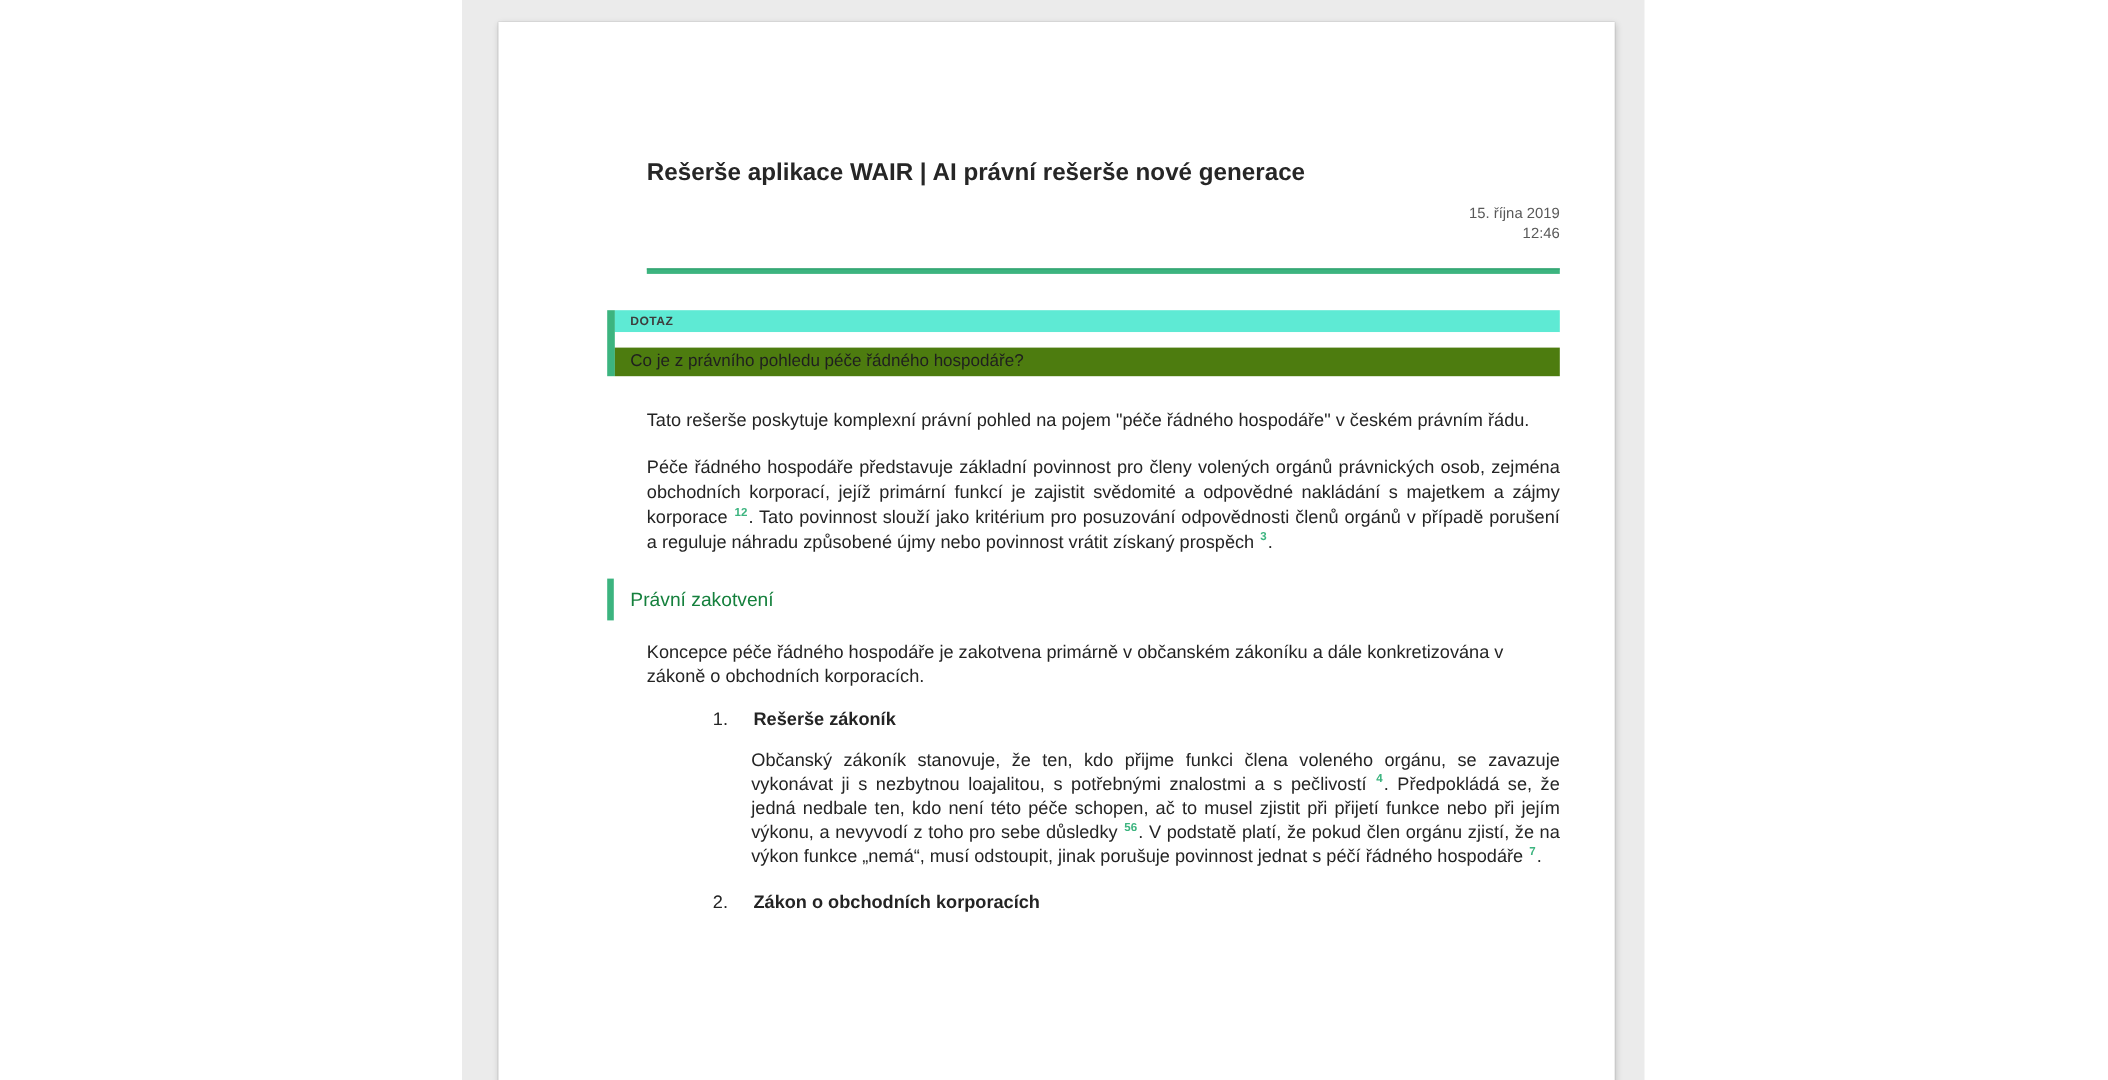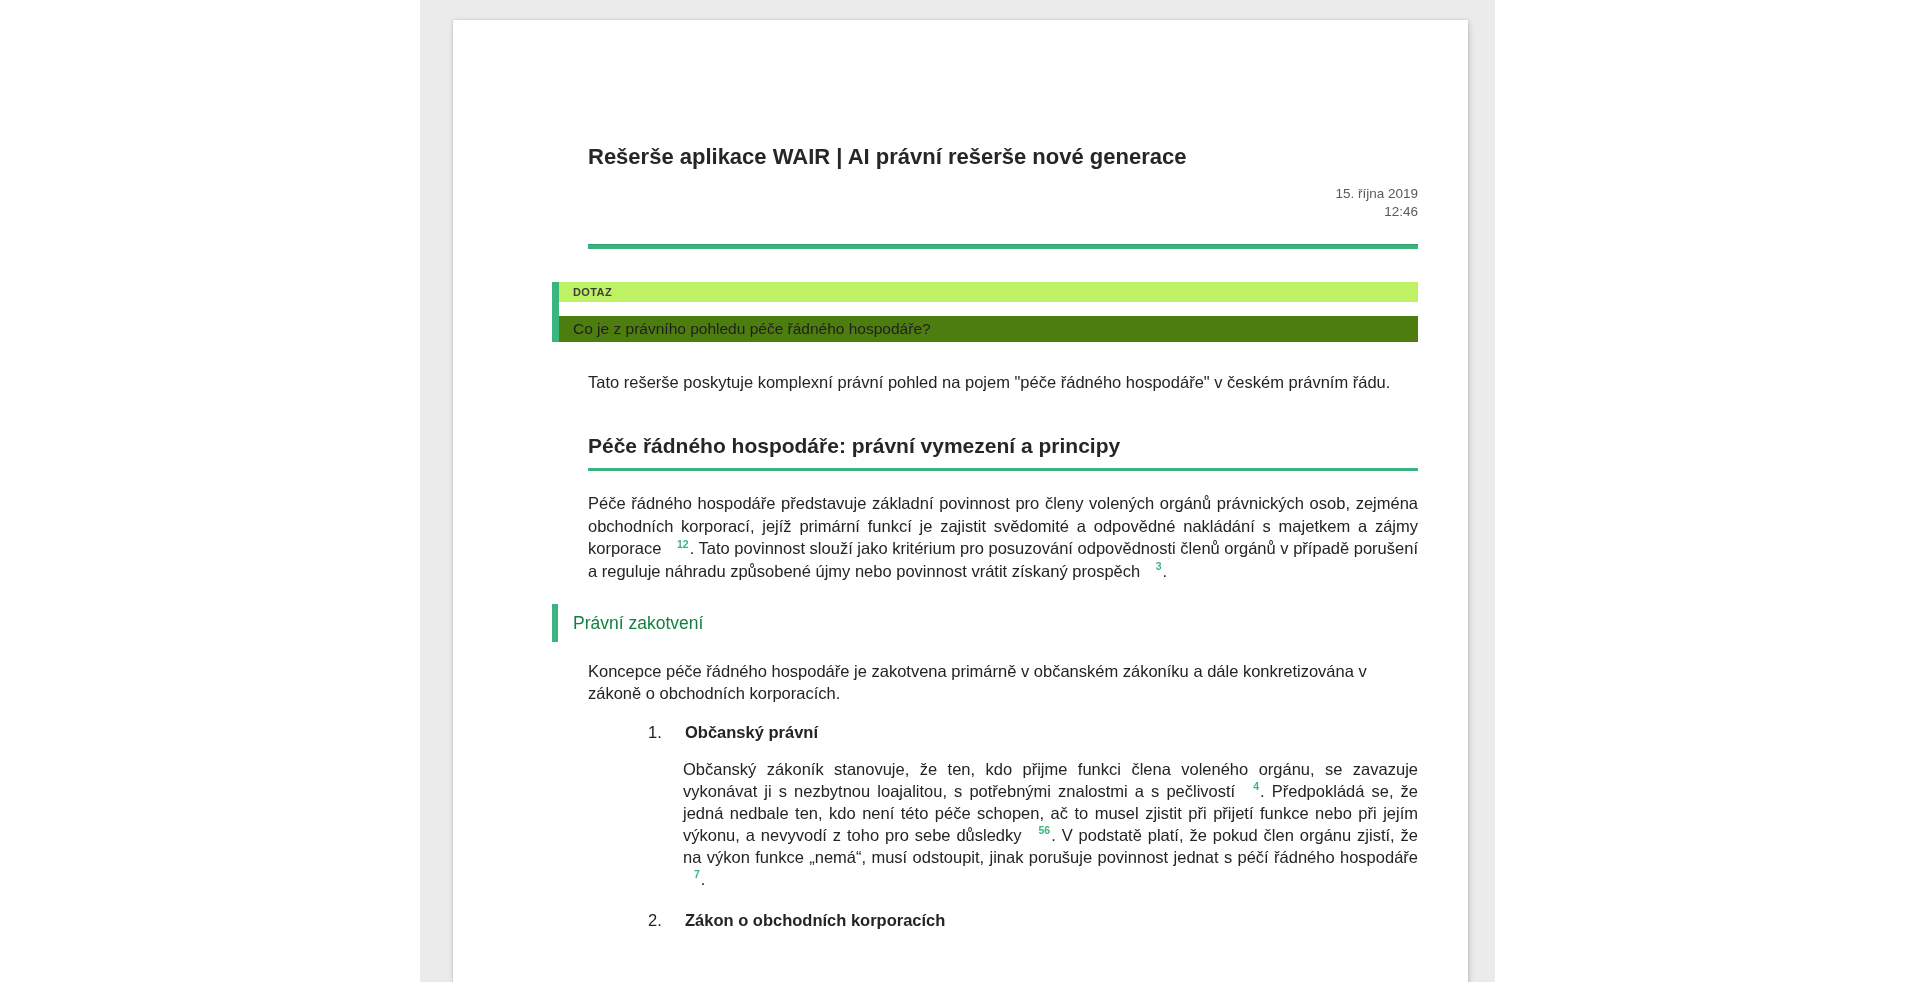--- a/index.html
+++ b/index.html
@@ -59,21 +59,21 @@
     height: 4px;
     border-top: 1px solid #2e9e6d;
     background: #3cb47f;
   }
   .query-block {
     margin-top: 33px;
     margin-left: -36px;
     border-left: 7px solid #3cb47f;
   }
   .query-label-row {
-    background: #bef264;
+    background: #5eead4;
     padding: 3px 10px 3px 14px;
     font-size: 11px;
     font-weight: bold;
     letter-spacing: 0.4px;
     color: #3d3d3d;
     line-height: 14px;
   }
   .query-gap { height: 14px; background: #ffffff; }
   .query-question-row {
     background: #4d7c0f;
@@ -141,21 +141,21 @@
     font-size: 16.5px;
     line-height: 22px;
     text-align: justify;
     color: #242424;
   }
   sup.footnote-ref {
     color: #3cb47f;
     font-size: 10.5px;
     font-weight: bold;
     line-height: 0;
-    margin: 0 1px 0 11px;
+    margin: 0 1px 0 1px;
     cursor: pointer;
   }
 </style>
 </head>
 <body>
 
 <div class="canvas">
   <div class="gray-band"></div>
 
   <div class="page">
@@ -169,36 +169,35 @@
       <div class="title-rule"></div>
 
       <div class="query-block">
         <div class="query-label-row">DOTAZ</div>
         <div class="query-gap"></div>
         <div class="query-question-row">Co je z právního pohledu péče řádného hospodáře?</div>
       </div>
 
       <p class="body-p intro-p">Tato rešerše poskytuje komplexní právní pohled na pojem "péče řádného hospodáře" v českém právním řádu.</p>
 
-      <h2 class="h1">Péče řádného hospodáře: právní vymezení a principy</h2>
 
       <p class="body-p main-p">Péče řádného hospodáře představuje základní povinnost pro členy volených orgánů právnických osob, zejména obchodních korporací, jejíž primární funkcí je zajistit svědomité a odpovědné nakládání s majetkem a zájmy korporace <sup class="footnote-ref">12</sup>. Tato povinnost slouží jako kritérium pro posuzování odpovědnosti členů orgánů v případě porušení a reguluje náhradu způsobené újmy nebo povinnost vrátit získaný prospěch <sup class="footnote-ref">3</sup>.</p>
 
       <div class="h2-block">
         <span class="h2-text">Právní zakotvení</span>
       </div>
 
       <p class="body-p sub-p">Koncepce péče řádného hospodáře je zakotvena primárně v občanském zákoníku a dále konkretizována v zákoně o obchodních korporacích.</p>
 
       <div class="num-list">
 
         <div class="num-item">
           <div class="num-row">
             <span class="num-marker">1.</span>
-            <span class="num-title">Občanský právní</span>
+            <span class="num-title">Rešerše zákoník</span>
           </div>
           <p class="num-body">Občanský zákoník stanovuje, že ten, kdo přijme funkci člena voleného orgánu, se zavazuje vykonávat ji s nezbytnou loajalitou, s potřebnými znalostmi a s pečlivostí <sup class="footnote-ref">4</sup>. Předpokládá se, že jedná nedbale ten, kdo není této péče schopen, ač to musel zjistit při přijetí funkce nebo při jejím výkonu, a nevyvodí z toho pro sebe důsledky <sup class="footnote-ref">56</sup>. V podstatě platí, že pokud člen orgánu zjistí, že na výkon funkce „nemá“, musí odstoupit, jinak porušuje povinnost jednat s péčí řádného hospodáře <sup class="footnote-ref">7</sup>.</p>
         </div>
 
         <div class="num-item">
           <div class="num-row">
             <span class="num-marker">2.</span>
             <span class="num-title">Zákon o obchodních korporacích</span>
           </div>
 

